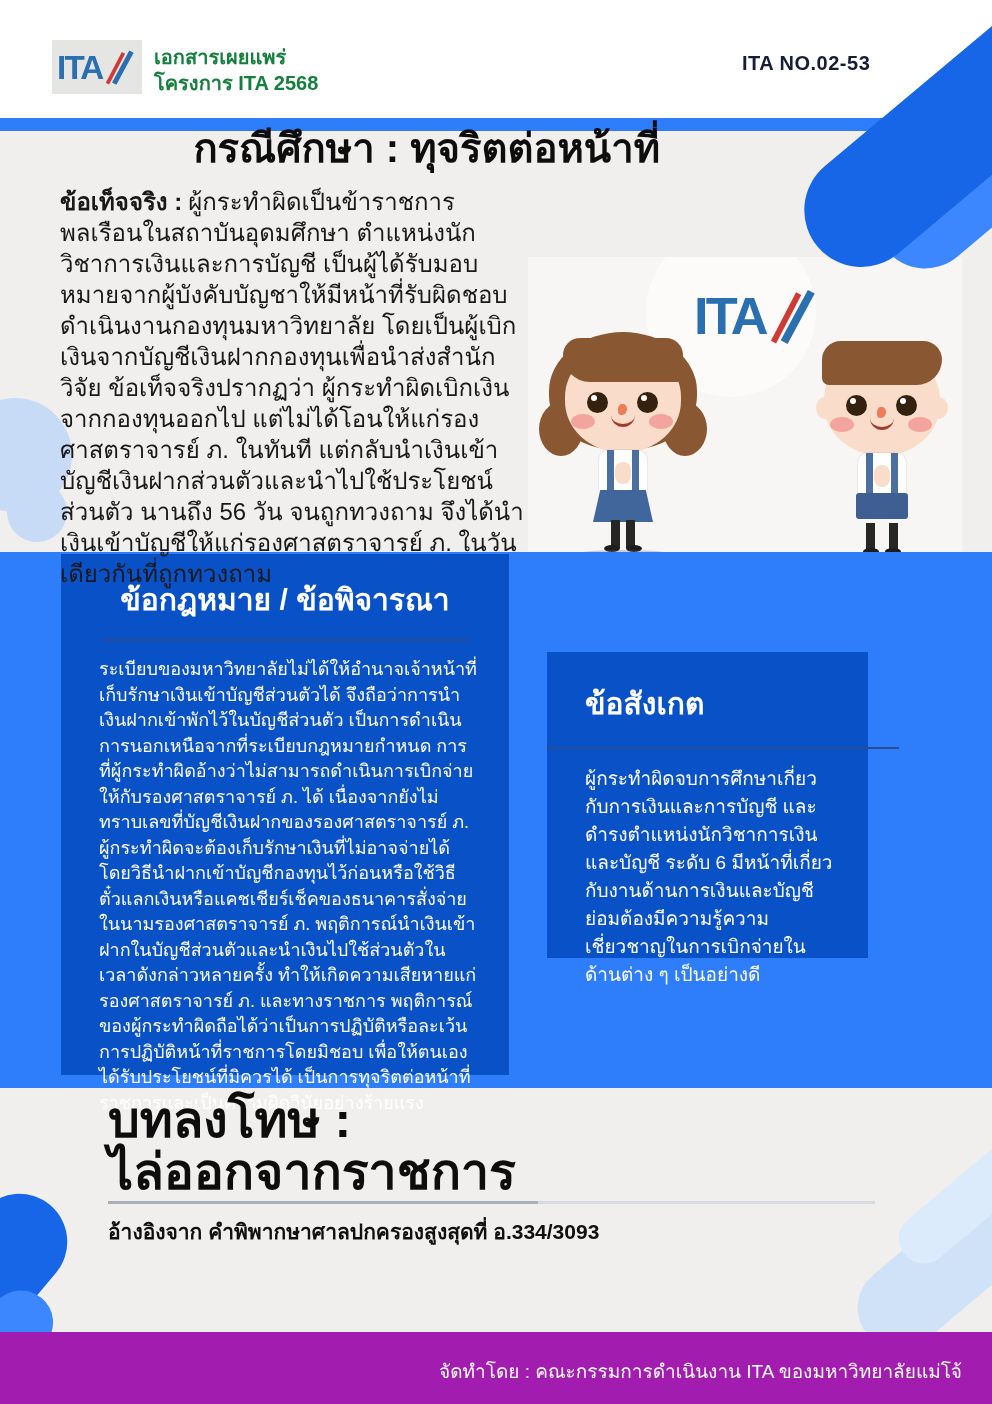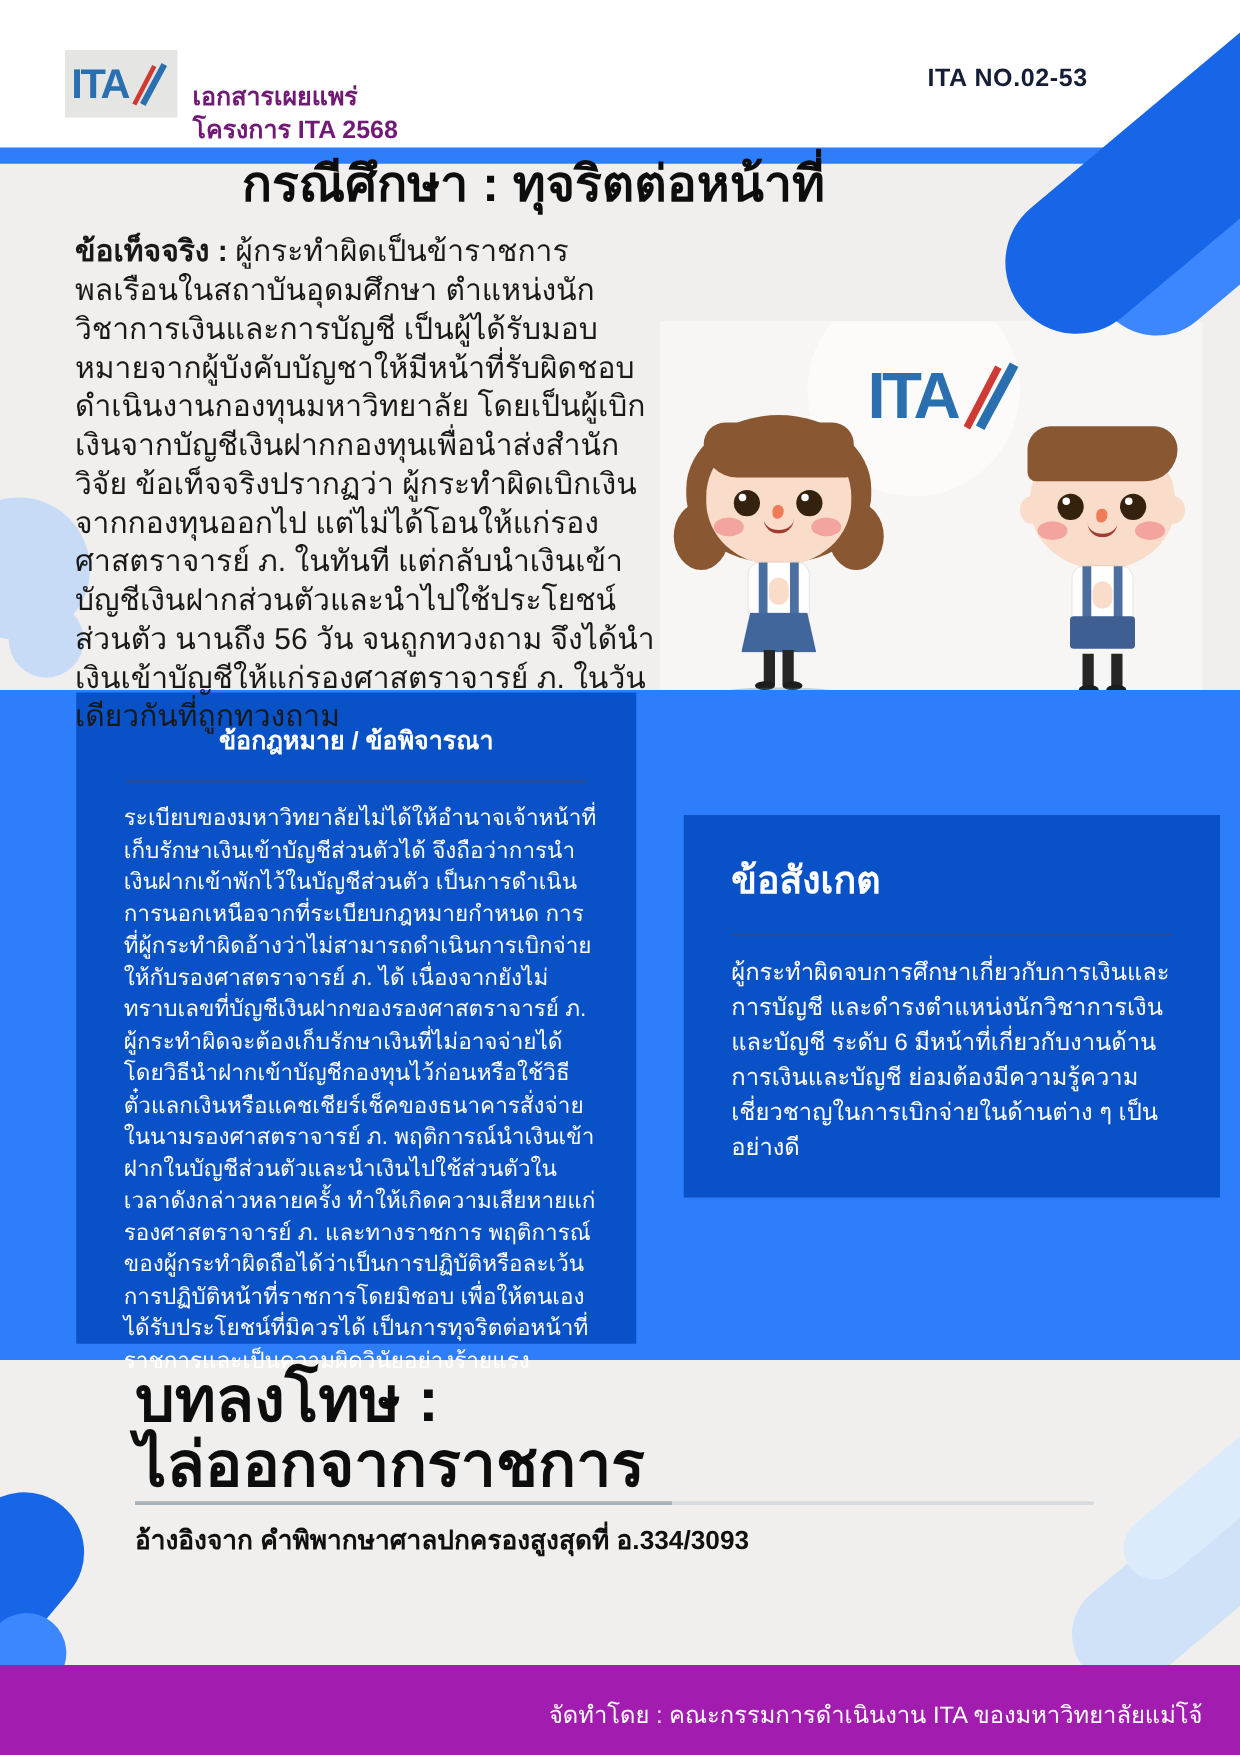--- a/index.html
+++ b/index.html
@@ -7,22 +7,22 @@
     position:relative;width:992px;height:1404px;margin:0 auto;
     background:#f1efed;overflow:hidden;
     font-family:"Liberation Sans","DejaVu Sans",sans-serif;
   }
   .abs{position:absolute;}
 
   
   .header-bg{left:0;top:0;width:992px;height:118px;background:#ffffff;z-index:2;}
   .logo-box{left:52px;top:40px;width:90px;height:54px;background:#e5e5e3;z-index:3;
     display:flex;align-items:center;justify-content:center;}
-  .pub-lines{left:154px;top:44px;z-index:3;color:#701a75;font-weight:bold;
-    font-size:20px;line-height:26px;margin-top:21px;}
+  .pub-lines{left:154px;top:44px;z-index:3;color:#15803d;font-weight:bold;
+    font-size:20px;line-height:26px;}
   .doc-no{left:742px;top:52px;width:210px;z-index:3;color:#161d36;font-weight:bold;
     font-size:20px;letter-spacing:.5px;}
   .blue-strip{left:0;top:118px;width:992px;height:13px;background:#2e7dfa;z-index:2;}
 
   
   .pill{border-radius:999px;}
   .pill-tr-light{left:840px;top:72px;width:400px;height:100px;background:#3c87fe;
     transform:rotate(-40deg);z-index:5;}
   .pill-tr-dark{left:765px;top:45px;width:450px;height:114px;background:#1766e8;
     transform:rotate(-40deg);z-index:6;}
@@ -83,24 +83,24 @@
   .leg.l{left:70px;} .leg.r{left:85px;}
   .man .leg.l{left:66px;} .man .leg.r{left:89px;}
   .shoe{top:213px;width:16px;height:7px;background:#1d1d1d;border-radius:50%;}
   .shoe.l{left:63px;} .shoe.r{left:85px;}
   .pshadow{left:25px;top:218px;width:115px;height:13px;background:rgba(110,110,110,.3);border-radius:50%;}
 
   
   .blue-section{left:0;top:552px;width:992px;height:536px;background:#2e7dfa;z-index:1;}
   .dark-box{background:#0951c6;z-index:2;color:#ffffff;}
   .law-box{left:61px;top:554px;width:448px;height:521px;}
-  .law-head{margin:22px 10px 0 10px;text-align:center;font-size:20px;font-weight:bold;}
+  .law-head{margin:22px 10px 0 10px;text-align:center;font-size:30px;font-weight:bold;}
   .law-divider{margin:16px auto 0 auto;width:368px;border-top:2px solid #2a4c94;}
   .law-body{padding:16px 32px 0 38px;font-size:18px;line-height:25.5px;}
-  .obs-box{left:547px;top:652px;width:429px;height:306px;}
+  .obs-box{left:547px;top:652px;width:321px;height:306px;}
   .obs-head{margin:28px 0 0 38px;font-size:30px;font-weight:bold;}
   .obs-divider{margin:20px auto 0 auto;width:352px;border-top:2px solid #2a4c94;}
   .obs-body{padding:16px 28px 0 38px;font-size:19px;line-height:28px;}
 
   
   .penalty{left:108px;top:1094px;width:700px;z-index:3;color:#0d0d0d;
     font-size:50px;font-weight:bold;line-height:52px;}
   .ref-divider{left:108px;top:1201px;width:767px;height:3px;z-index:3;
     background:linear-gradient(to right,#aab0b8 0 56%,#d7dade 56% 100%);}
   .reference{left:108px;top:1215px;width:700px;z-index:3;color:#101010;

